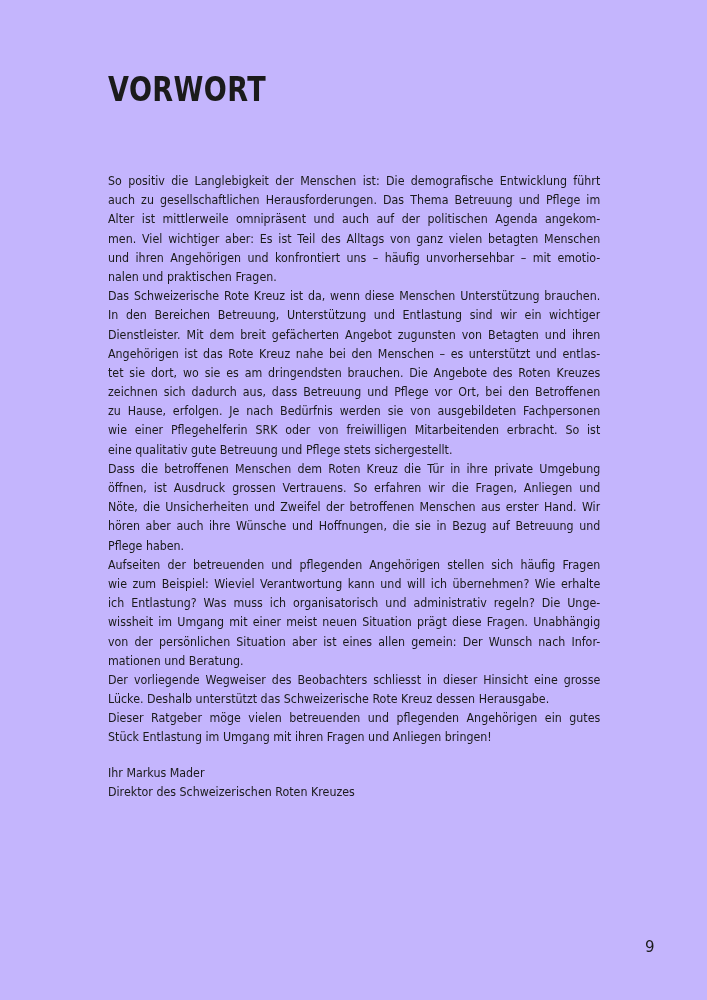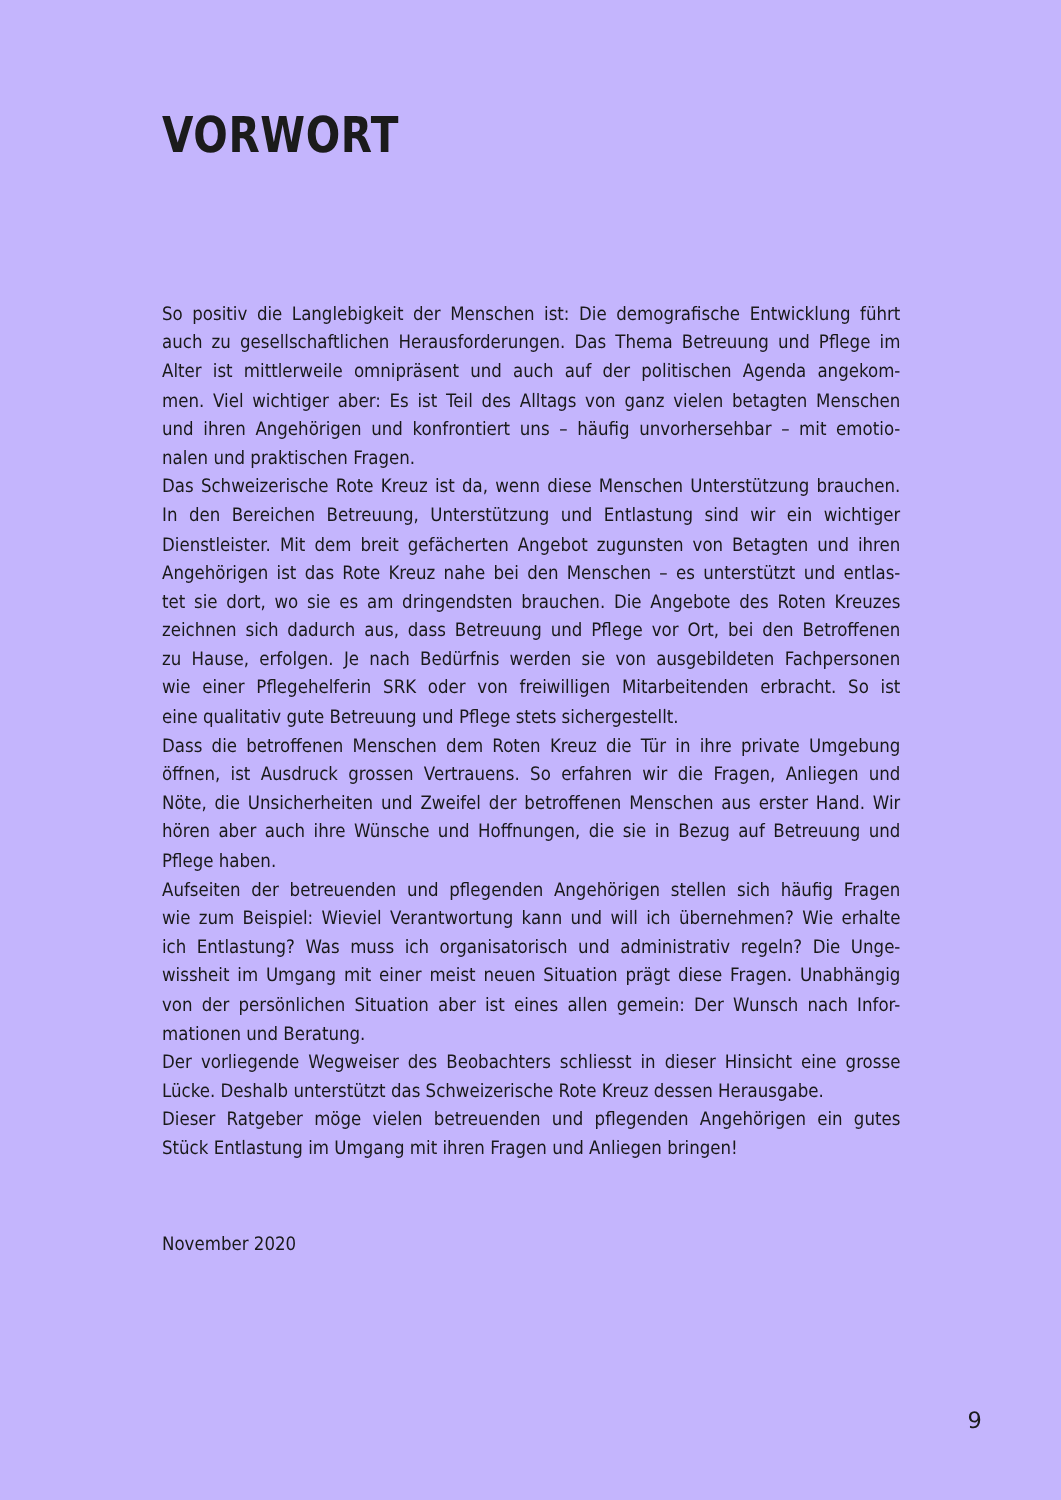--- a/index.html
+++ b/index.html
@@ -1,19 +1,19 @@
 <!DOCTYPE html>
 <html><head>
 <meta charset="utf-8">
 <style>
   html, body { margin: 0; padding: 0; background: #ffffff; }
   body { width: 707px; height: 1000px; position: relative; overflow: hidden; font-family: "DejaVu Sans", sans-serif; color: #1a1a1a; }
   .page { position: absolute; left: 0; top: 0; width: 707px; height: 1000px; background: #c4b5fd; }
   .title { position: absolute; left: 108px; top: 70px; margin: 0; font-family: "DejaVu Sans", sans-serif; font-weight: bold; font-size: 33px; letter-spacing: 0.5px; color: #1b1b1b; transform: scaleX(0.82); transform-origin: left top; }
-  .body-text { position: absolute; left: 108px; top: 171px; width: 492px; font-size: 12.4px; line-height: 19.2px; margin-top: 28px; }
+  .body-text { position: absolute; left: 108px; top: 171px; width: 492px; font-size: 12.4px; line-height: 19.2px; }
   .line { display: block; white-space: nowrap; text-align: justify; text-align-last: justify; height: 19.2px; overflow: hidden; transform: scaleX(0.895); transform-origin: left top; width: 550px; }
   .line.last { text-align-last: left; }
   .sig { position: absolute; left: 108px; top: 763px; font-size: 12.4px; line-height: 19.2px; }
   .sig .line { text-align-last: left; }
   .date { position: absolute; left: 108px; top: 819px; font-size: 12.4px; line-height: 19.2px; }
   .date .line { text-align-last: left; }
   .page-num { position: absolute; left: 645px; top: 938px; font-size: 15px; color: #1b1b1b; }
 </style>
 </head>
 <body>
@@ -53,19 +53,20 @@
     <span class="line">von der persönlichen Situation aber ist eines allen gemein: Der Wunsch nach Infor-</span>
     <span class="line last">mationen und Beratung.</span>
 
     <span class="line">Der vorliegende Wegweiser des Beobachters schliesst in dieser Hinsicht eine grosse</span>
     <span class="line last">Lücke. Deshalb unterstützt das Schweizerische Rote Kreuz dessen Herausgabe.</span>
 
     <span class="line">Dieser Ratgeber möge vielen betreuenden und pflegenden Angehörigen ein gutes</span>
     <span class="line last">Stück Entlastung im Umgang mit ihren Fragen und Anliegen bringen!</span>
   </div>
 
+  <div class="sig">
+    <span class="line last">Ihr Markus Mader</span>
+    <span class="line last">Direktor des Schweizerischen Roten Kreuzes</span>
+  </div>
 
-  <div class="date">
-    <span class="line last">November 2020</span>
-  </div>
 
   <div class="page-num">9</div>
 </div>
 
 </body></html>

